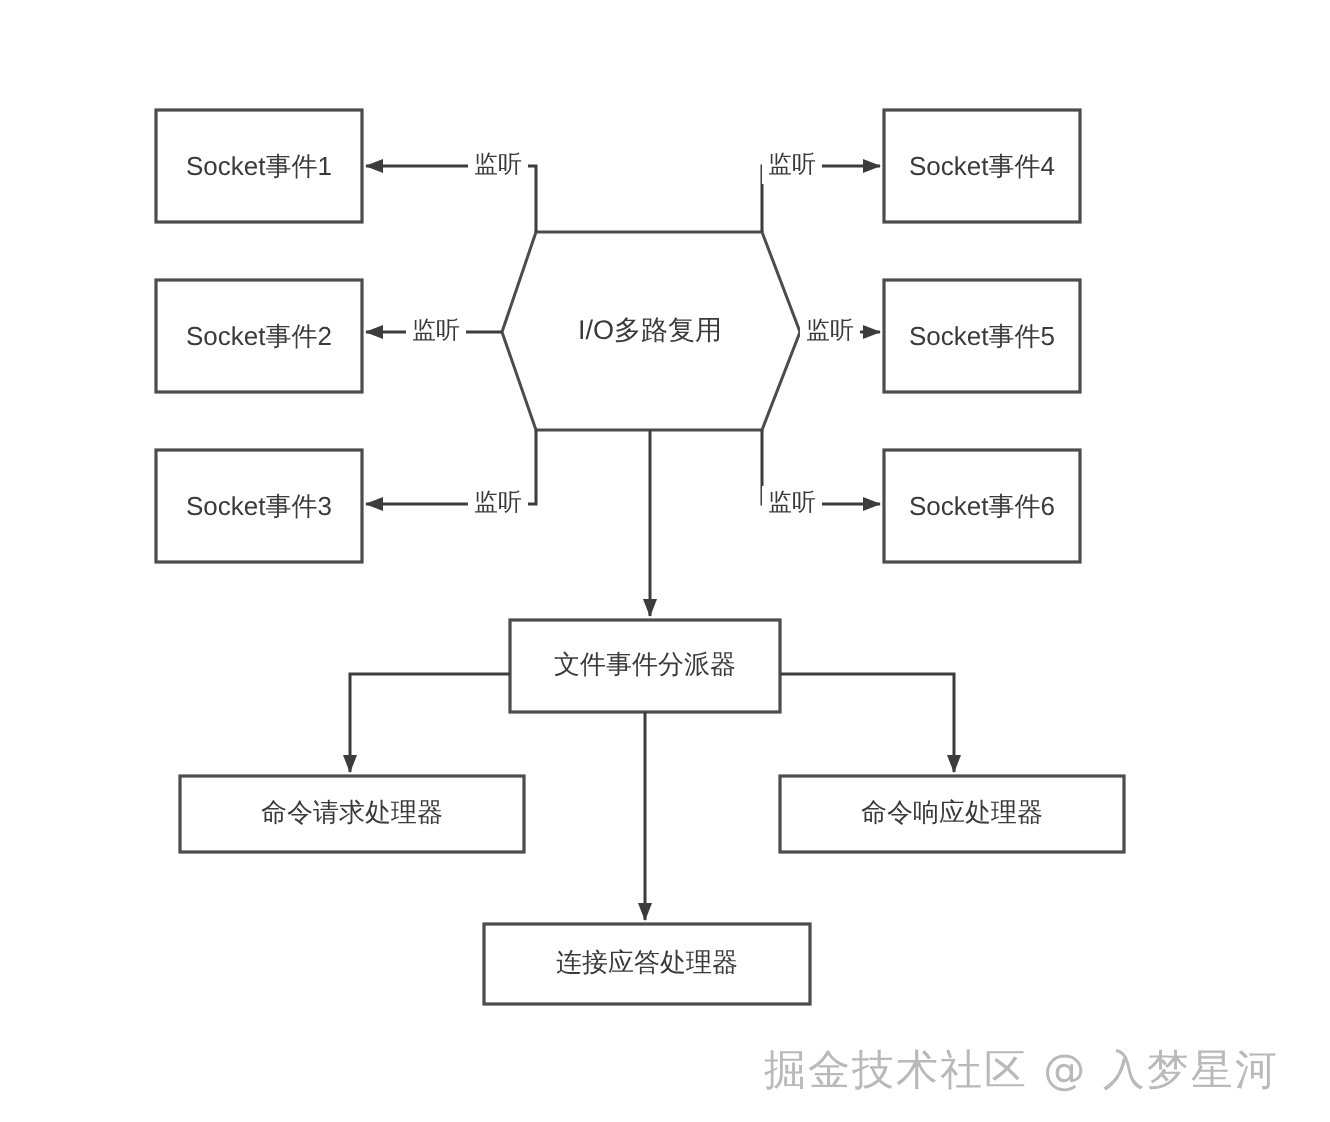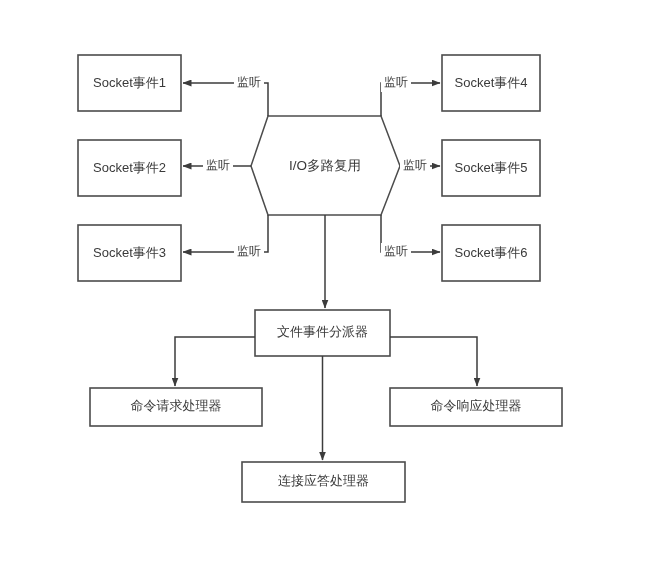--- a/index.html
+++ b/index.html
@@ -194,14 +194,15 @@
       <rect class="node-box" x="390" y="388" width="172" height="38"></rect>
       <text class="node-label" x="476" y="407">命令响应处理器</text>
     </g>
 
     <g>
       <rect class="node-box" x="242" y="462" width="163" height="40"></rect>
       <text class="node-label" x="323.5" y="482">连接应答处理器</text>
     </g>
   </svg>
 
+  <div class="watermark">掘金技术社区 @ 入梦星河</div>
 
 </div>
 
 </body></html>

